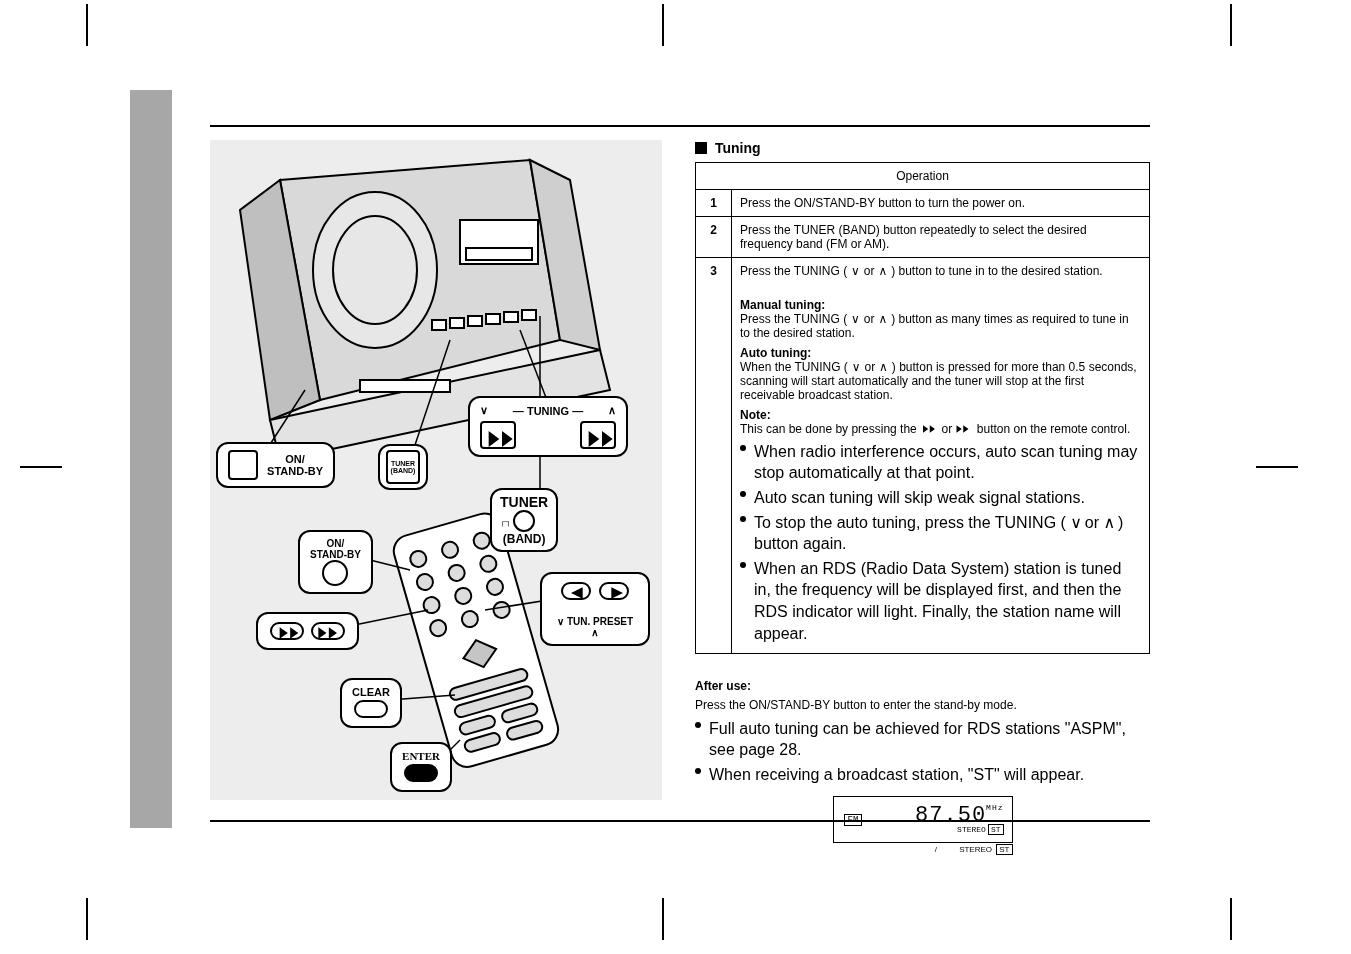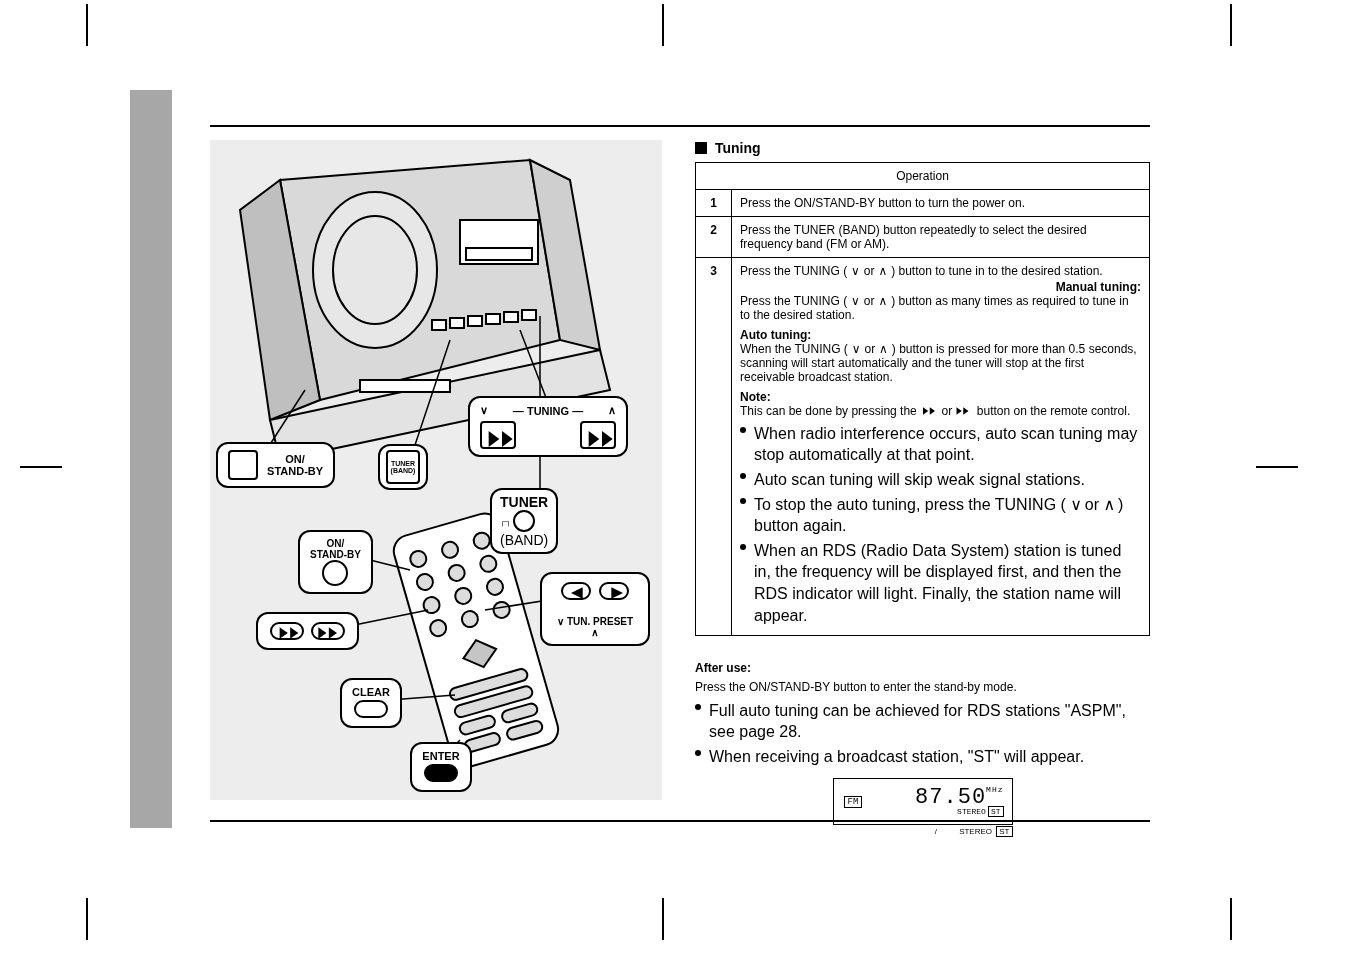--- a/index.html
+++ b/index.html
@@ -45,21 +45,21 @@
   .lcd .st { border: 1px solid #000; padding: 0 2px; font-size: 8px; margin-left: 2px; }
   .lcd-under { text-align: right; font-size: 8px; width: 180px; margin: 2px auto 0; }
   .lcd-under .st { border: 1px solid #000; padding: 0 2px; font-size: 8px; margin-left: 2px; }
   .lead { position: relative; }
 
   .callout { position: absolute; background: #fff; border: 2px solid #000; border-radius: 12px; padding: 6px 10px; font-size: 11px; font-weight: bold; text-align: center; }
   .callout .btn-round { width: 26px; height: 26px; border: 2px solid #000; border-radius: 50%; display: inline-block; vertical-align: middle; }
   .callout .btn-sq { width: 30px; height: 30px; border: 2px solid #000; border-radius: 4px; display: inline-block; vertical-align: middle; }
   .callout .pill { width: 34px; height: 18px; border: 2px solid #000; border-radius: 10px; display: inline-block; vertical-align: middle; margin: 2px; }
   .callout .lab { display: inline-block; vertical-align: middle; margin-left: 6px; line-height: 1.1; }
-  .mini-lab { font-size: 14px; font-weight: normal; }
+  .mini-lab { font-size: 12px; font-weight: bold; }
 </style>
 </head>
 <body>
 <div class="page">
 
   <div class="crop tl-v"></div>
   <div class="crop tc-v"></div>
   <div class="crop tr-v"></div>
   <div class="crop ml-h"></div>
   <div class="crop mr-h"></div>
@@ -217,21 +217,21 @@
         <span>TUN. PRESET</span>
         <span>∧</span>
       </div>
     </div>
 
     <div class="callout" style="left:130px; top:538px;">
       <div>CLEAR</div>
       <span class="pill"></span>
     </div>
 
-    <div class="callout" style="left:200px; top:602px;">
+    <div class="callout" style="left:180px; top:602px;font-family:Liberation Serif, serif;">
       <div>ENTER</div>
       <span class="pill" style="background:#000;"></span>
     </div>
   </div>
 
   <div class="right">
     <div class="sec-title">
       <span class="sq"></span>
       <span>Tuning</span>
     </div>
@@ -252,21 +252,21 @@
       <tr>
         <td class="stepnum">3</td>
         <td>
           <div>
             <span>Press the TUNING (</span>
             <span class="arrow">∨</span>
             <span> or </span>
             <span class="arrow">∧</span>
             <span>) button to tune in to the desired station.</span>
           </div>
-          <div style="margin-top:2px;text-align:right;"><b>Manual tuning:</b></div>
+          <div style="margin-top:20px;"><b>Manual tuning:</b></div>
           <div>
             <span>Press the TUNING (</span>
             <span class="arrow">∨</span>
             <span> or </span>
             <span class="arrow">∧</span>
             <span>) button as many times as required to tune in to the desired station.</span>
           </div>
           <div style="margin-top:6px;"><b>Auto tuning:</b></div>
           <div>
             <span>When the TUNING (</span>

